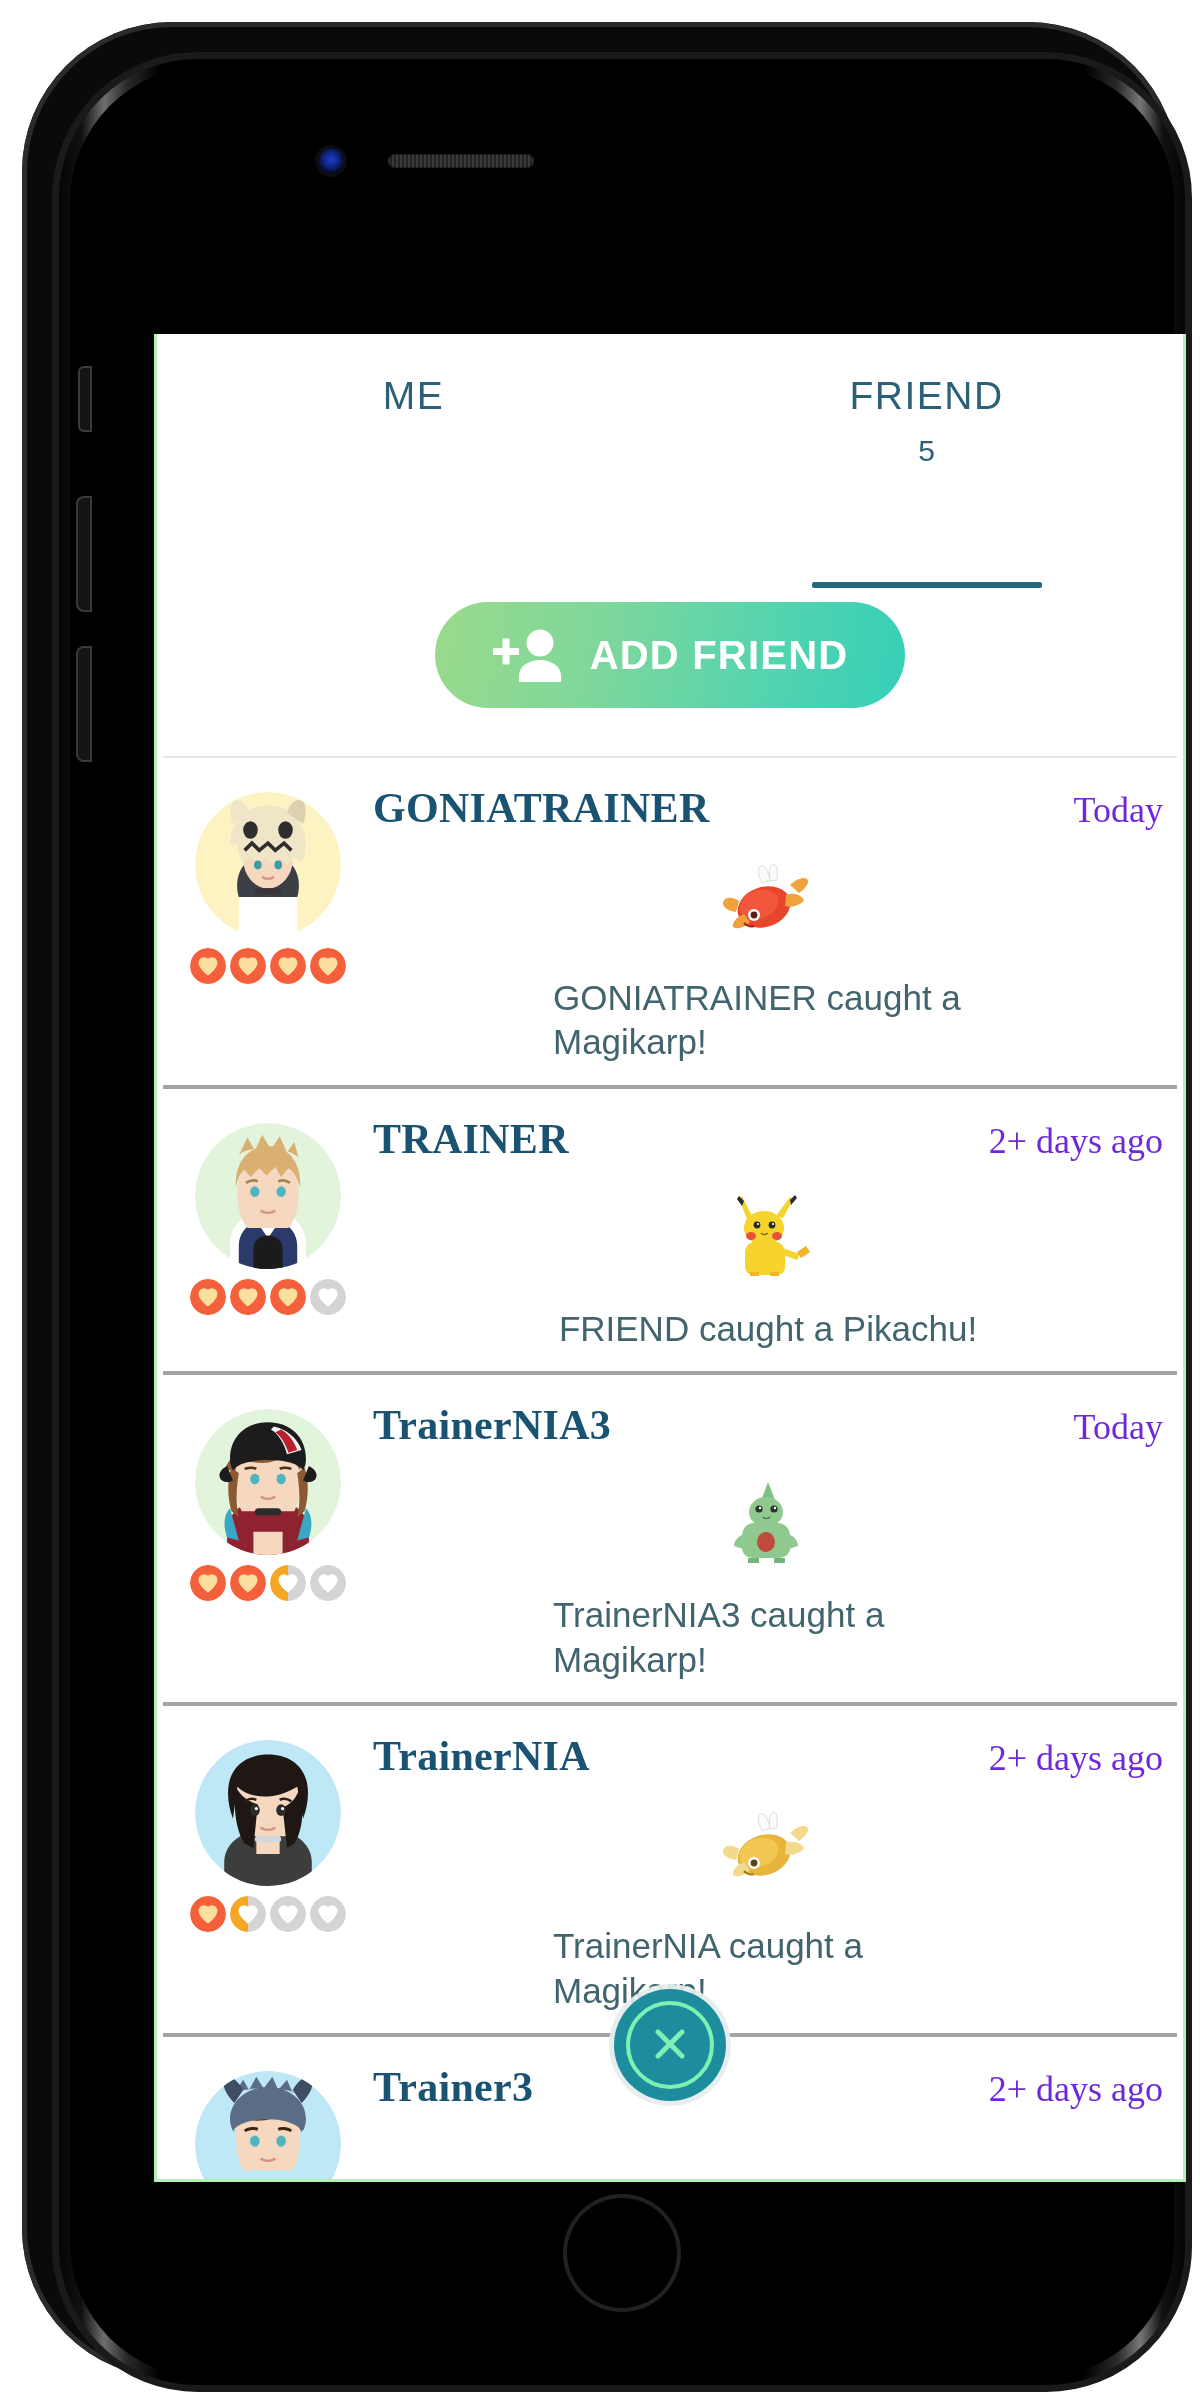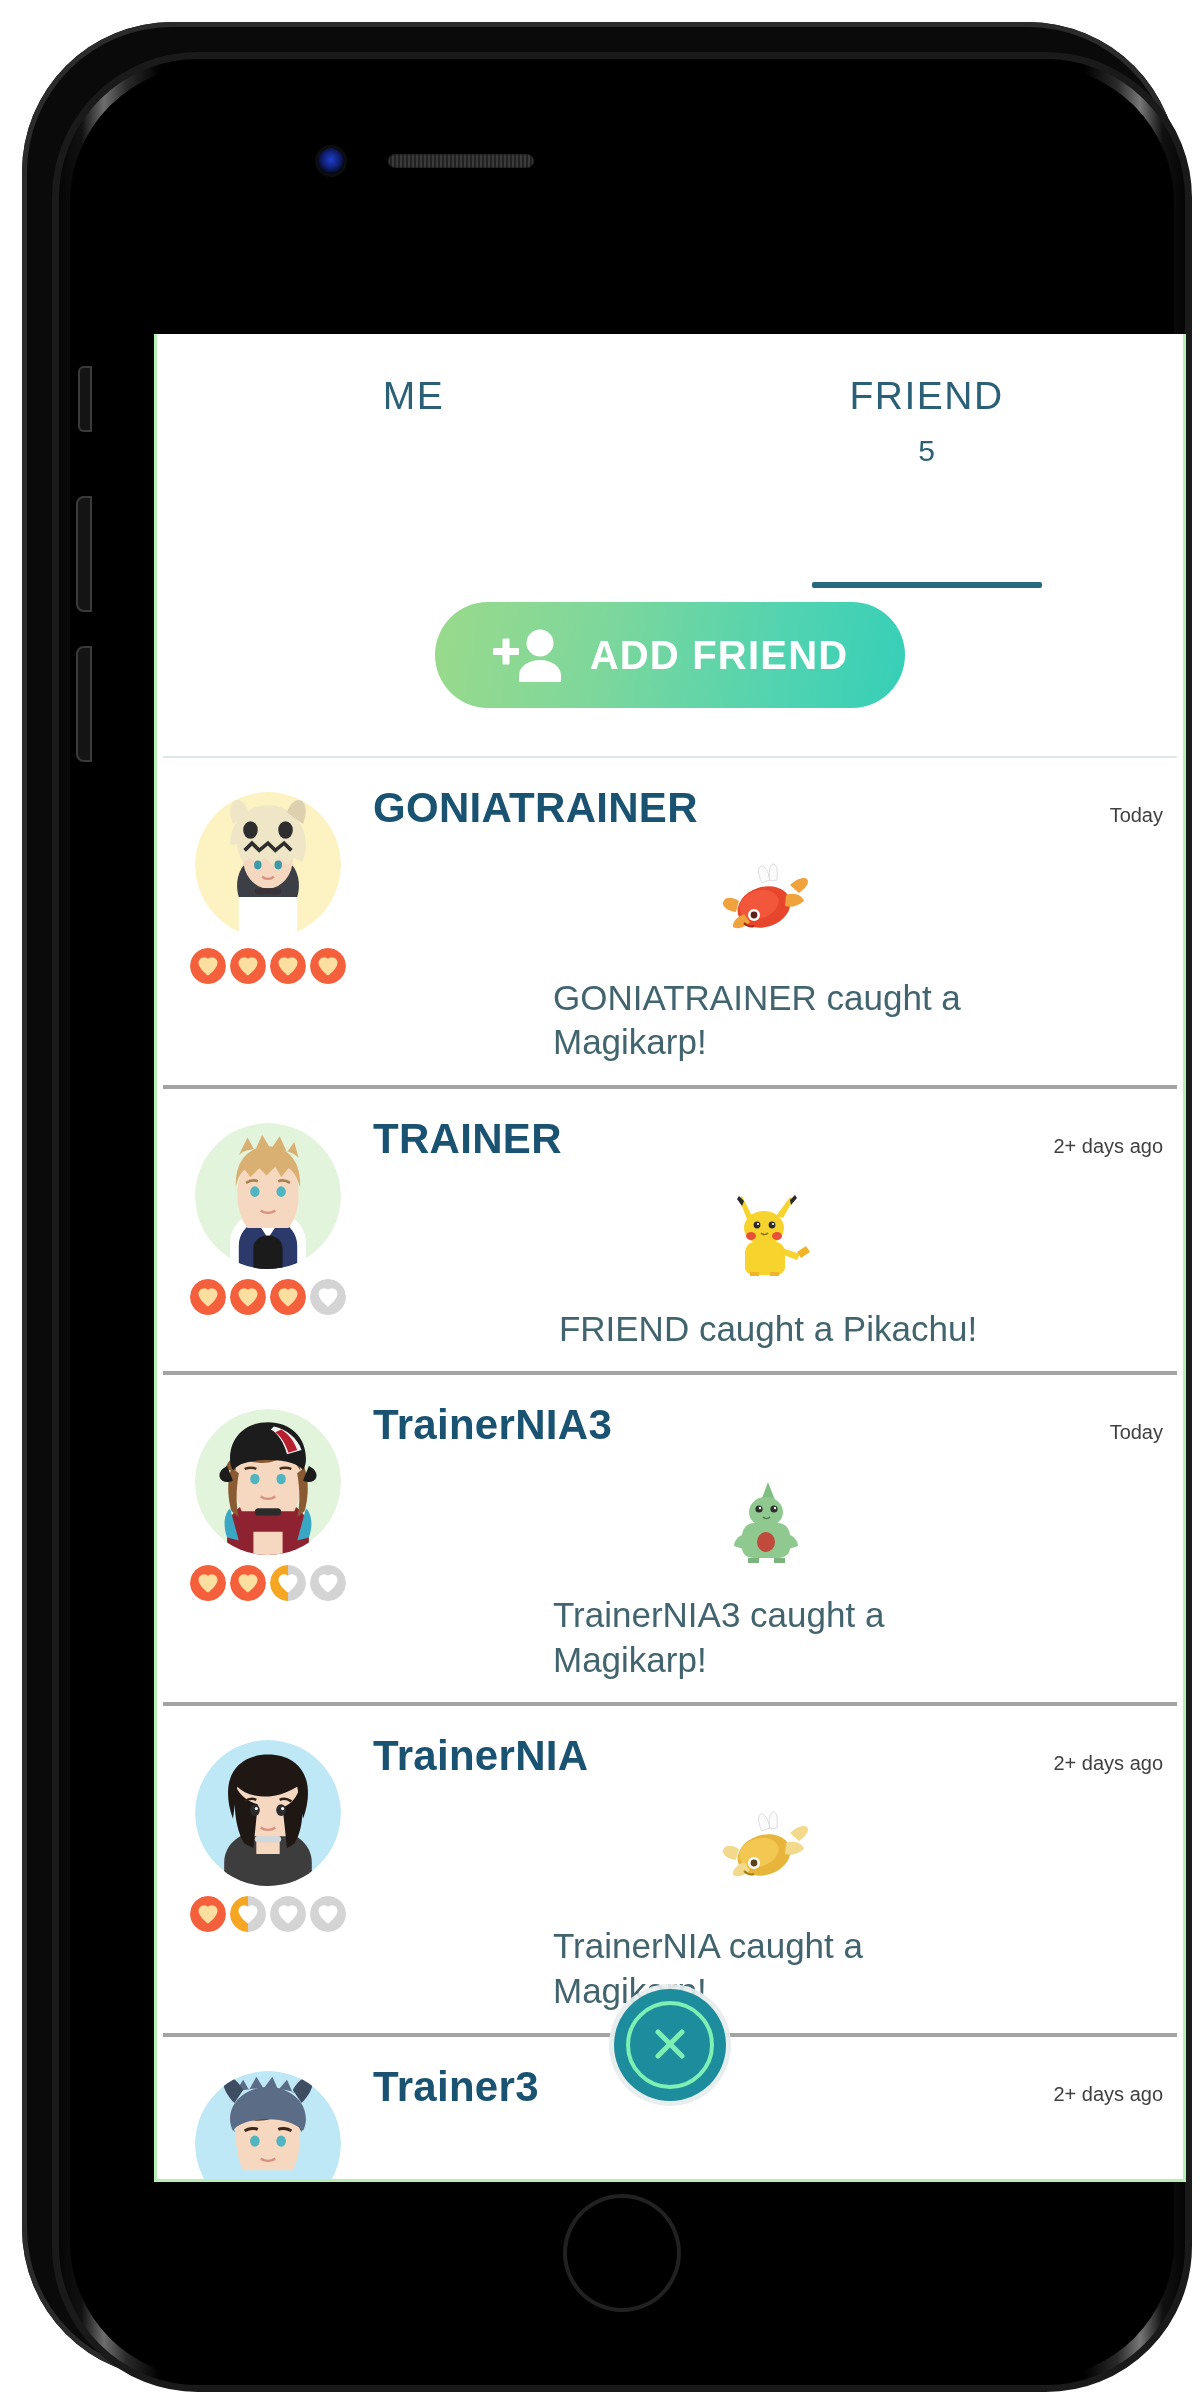--- a/index.html
+++ b/index.html
@@ -204,31 +204,32 @@
   .content-col {
     flex: 1;
     padding-right: 14px;
     position: relative;
   }
   .row-header {
     display: flex;
     align-items: baseline;
     justify-content: space-between;
     gap: 4px;
+    font-family: Liberation Serif, serif;
   }
   .friend-name {
     font-size: 42px;
     font-weight: 700;
     color: #1a5272;
     letter-spacing: 0.3px;
     white-space: nowrap;
   }
   .friend-time {
-    font-size: 20px;
-    color: #404040;
+    font-size: 36px;
+    color: #6d28d9;
     white-space: nowrap;
   }
   .activity {
     display: flex;
     align-items: center;
     gap: 26px;
     margin-top: 22px;
     flex-direction: column;
   }
   .pokemon-icon {

